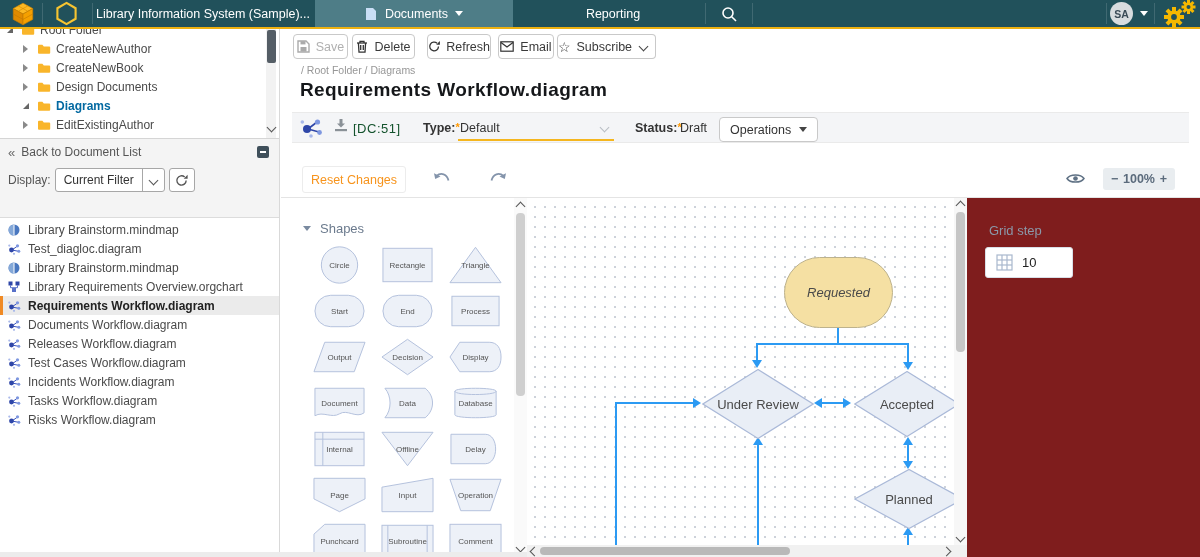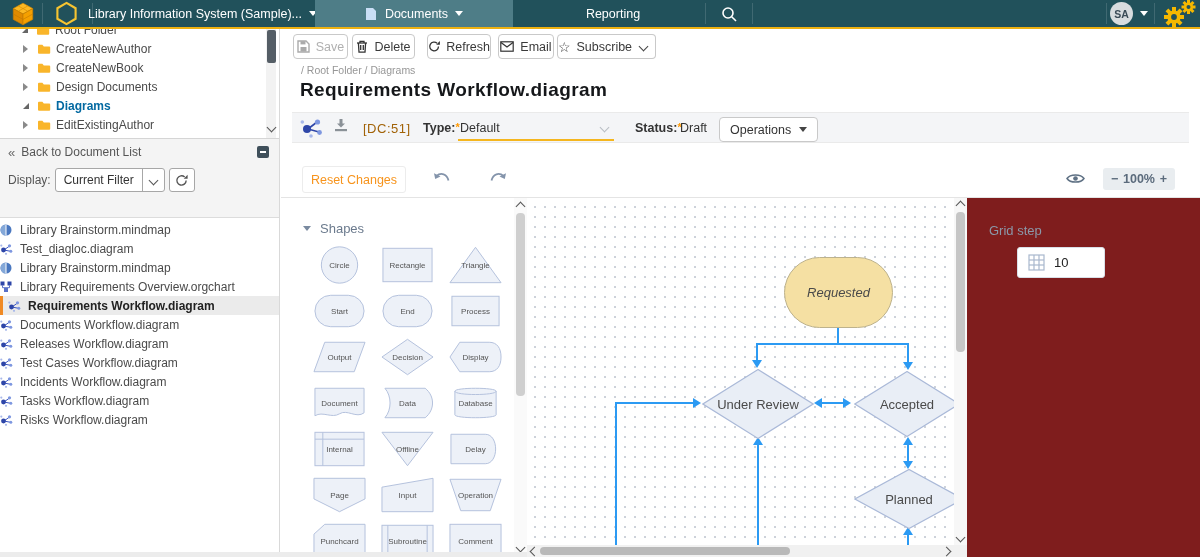--- a/index.html
+++ b/index.html
@@ -4,37 +4,37 @@
 <style>
   * { margin:0; padding:0; box-sizing:border-box; }
   html,body { width:1200px; height:557px; overflow:hidden; font-family:"Liberation Sans",sans-serif; background:#fff; position:relative; }
 
   
   .topbar { position:absolute; left:0; top:0; width:1200px; height:29px; background:var(--topbar,#21515b); border-bottom:2px solid var(--accent-yellow,#eeb111); z-index:50; }
   .topbar .tb-item { position:absolute; top:0; height:27px; display:flex; align-items:center; color:#fff; font-size:12.5px; }
   .tb-divider { position:absolute; top:3px; height:21px; width:1px; background:rgba(255,255,255,.14); }
   .logo-cube { left:6px; width:34px; justify-content:center; }
   .logo-hex { left:46px; width:40px; justify-content:center; }
-  .app-menu { left:88px; cursor:pointer; }
+  .app-menu { left:96px; cursor:pointer; }
   .caret { display:inline-block; width:0; height:0; border-left:4px solid transparent; border-right:4px solid transparent; border-top:5px solid #fff; margin-left:7px; }
   .tab { justify-content:center; cursor:pointer; }
   .tab-documents { left:315px; width:198px; background:var(--topbar-active-tab,#4e7d87); }
   .tab-documents svg { margin-right:8px; }
   .tab-reporting { left:513px; width:200px; }
   .search-btn { left:706px; width:46px; justify-content:center; cursor:pointer; }
   .avatar-wrap { left:1110px; cursor:pointer; }
   .avatar { width:23px; height:23px; border-radius:50%; background:#d8dcdf; color:#3b4b57; font-size:10.5px; font-weight:bold; display:flex; align-items:center; justify-content:center; }
   .gears { left:1158px; width:42px; justify-content:center; cursor:pointer; }
 
   
   .sidebar { position:absolute; left:0; top:29px; width:280px; height:528px; background:#fff; border-right:1px solid #d9d9d9; }
   .tree { position:absolute; left:0; top:0; width:279px; height:109px; overflow:hidden; }
   .tree-row { display:flex; align-items:center; height:19px; font-size:12px; color:#4a4a4a; cursor:pointer; white-space:nowrap; }
   .tree-row:first-child { margin-top:-9px; }
-  .tree-row.lvl0 { padding-left:22px; }
+  .tree-row.lvl0 { padding-left:7px; }
   .tree-row.lvl1 { padding-left:23px; }
   .tree-row.bold .tree-label { font-weight:bold; color:#0369a1; }
   .tw { width:12px; display:inline-flex; justify-content:flex-start; }
   .tw.collapsed::before { content:""; width:0; height:0; border-left:5px solid #8a8a8a; border-top:4px solid transparent; border-bottom:4px solid transparent; }
   .tw.expanded::before { content:""; width:0; height:0; border-bottom:6px solid #666; border-left:6px solid transparent; }
   .fold { display:inline-flex; margin:0 5px 0 2px; }
   .tree-scroll { position:absolute; right:3px; top:0; width:10px; height:109px; background:#f2f2f2; }
   .tree-thumb { position:absolute; left:0.5px; top:1px; width:9px; height:33px; background:#555e66; border-radius:2px; }
   .chev { display:inline-block; width:7px; height:7px; border-right:1.6px solid #555; border-bottom:1.6px solid #555; }
   .chev.down { transform:rotate(45deg); }
@@ -49,42 +49,42 @@
   .minimize-btn { position:absolute; right:10px; top:4px; width:12px; height:12px; background:#3f4f5a; border-radius:2px; display:flex; align-items:center; justify-content:center; cursor:pointer; }
   .minimize-btn::before { content:""; width:6px; height:2px; background:#fff; }
   .display-row { position:absolute; left:0; top:26px; width:279px; height:30px; display:flex; align-items:center; font-size:12px; color:#555; }
   .display-row .lbl { margin:0 4px 0 8px; }
   .filter-select { display:flex; align-items:stretch; height:24px; background:#fff; border:1px solid #a7a7a7; border-radius:3px; overflow:hidden; cursor:pointer; }
   .filter-select .val { display:flex; align-items:center; padding:0 8px; color:#333; }
   .filter-select .dd { width:22px; display:flex; align-items:center; justify-content:center; border-left:1px solid #a7a7a7; }
   .refresh-small { margin-left:4px; width:26px; height:24px; background:#fff; border:1px solid #a7a7a7; border-radius:3px; display:flex; align-items:center; justify-content:center; cursor:pointer; }
 
   .doc-list { position:absolute; left:0; top:191px; width:279px; }
-  .doc-row { display:flex; align-items:center; height:19px; font-size:12px; color:#4a4a4a; cursor:pointer; white-space:nowrap; }
+  .doc-row { display:flex; align-items:center; height:19px; font-size:12px; color:#4a4a4a; cursor:pointer; padding-left:8px; white-space:nowrap; }
   .doc-row .dicon { display:inline-flex; width:14px; margin-right:6px; }
   .doc-row.selected { background:#ebebeb; border-left:3px solid var(--selection-orange,#f08a24); padding-left:5px; font-weight:bold; color:#222; }
   .strip { position:absolute; left:0; bottom:0; width:527px; height:5px; background:#ececec; z-index:5; }
 
   
   .main { position:absolute; left:281px; top:29px; width:919px; height:528px; background:#fff; }
   .toolbar { position:absolute; left:0; top:5px; height:25px; }
   .tbtn { position:absolute; top:0; height:25px; background:#fff; border:1px solid #c9c9c9; border-radius:4px; display:flex; align-items:center; justify-content:center; gap:6px; font-size:12.5px; color:#3a3a3a; cursor:pointer; }
   .tbtn.disabled { color:#b0b0b0; cursor:default; }
   .star-glyph { font-size:14px; line-height:1; }
   .split-caret { border-radius:0 4px 4px 0; border-left:none; }
   .tbtn.with-split { border-radius:4px 0 0 4px; }
 
   .breadcrumb { position:absolute; left:20px; top:35px; font-size:10.5px; color:#979797; }
   .page-title { position:absolute; left:19px; top:50px; font-size:19px; font-weight:bold; color:#15171a; letter-spacing:.4px; }
 
   .meta-band { position:absolute; left:11px; top:83px; width:897px; height:31px; background:#f4f5f7; border-top:1px solid #eaeaea; border-bottom:1px solid #eaeaea; }
   .meta-band > * { position:absolute; }
   .meta-label { font-size:12.5px; font-weight:bold; color:#333; top:8px; }
   .req { color:#f90; font-size:11px; vertical-align:top; }
-  .meta-dc { left:71px; top:8px; font-size:13px; color:#a16207; letter-spacing:.5px; }
+  .meta-dc { left:61px; top:8px; font-size:13px; color:#14532d; letter-spacing:.5px; }
   .type-select { left:166px; top:4px; width:156px; height:24px; border-bottom:2px solid #f5b61e; cursor:pointer; }
   .type-select .val { position:absolute; left:2px; top:4px; font-size:12.5px; color:#333; }
   .type-select .chev { position:absolute; right:6px; top:7px; border-color:#b9bec4; }
   .status-val { left:388px; top:8px; font-size:12.5px; color:#333; }
   .operations-btn { left:427px; top:4px; height:25px; padding:0 10px; background:#fff; border:1px solid #c9c9c9; border-radius:4px; display:flex; align-items:center; font-size:12.5px; color:#333; cursor:pointer; }
   .operations-btn .caret { border-top-color:#444; margin-left:8px; }
 
   .actions-row { position:absolute; left:0; top:126px; width:919px; height:42px; }
   .reset-btn { position:absolute; left:21px; top:11px; width:104px; height:27px; background:#fff; border:1px solid #ececec; border-radius:3px; color:var(--accent-orange,#f7941d); font-size:12.5px; display:flex; align-items:center; justify-content:center; cursor:pointer; }
   .undo-btn { position:absolute; left:152px; top:15px; cursor:pointer; }
@@ -126,21 +126,21 @@
   .canvas-vscroll .thumb { position:absolute; left:2px; top:14px; width:9px; height:140px; background:#c6c6c6; border-radius:4px; }
   .canvas-hscroll { position:absolute; left:246px; top:347px; width:427px; height:12px; background:#f1f1f1; }
   .canvas-hscroll .thumb { position:absolute; left:13px; top:2px; width:250px; height:8px; background:#b9b9b9; border-radius:4px; }
   .canvas-hscroll .chev, .canvas-vscroll .chev { position:absolute; }
   .hs-left { left:4px; top:3px; } .hs-right { right:4px; top:3px; }
   .vs-up { left:3px; top:4px; } .vs-dn { left:3px; bottom:4px; }
   .scroll-corner { position:absolute; left:673px; top:347px; width:13px; height:12px; background:#f1f1f1; }
 
   .right-panel { position:absolute; left:686px; top:0; width:233px; height:359px; background:#7f1d1d; }
   .gs-label { position:absolute; left:22px; top:25px; font-size:13px; color:#8b98a9; }
-  .gs-input { position:absolute; left:18px; top:49px; width:88px; height:31px; background:#fff; border:1px solid #d9dfe7; border-radius:3px; display:flex; align-items:center; cursor:text;margin-left:32px; }
+  .gs-input { position:absolute; left:18px; top:49px; width:88px; height:31px; background:#fff; border:1px solid #d9dfe7; border-radius:3px; display:flex; align-items:center; cursor:text; }
   .gs-input .val { font-size:13px; color:#222; margin-left:9px; }
   .gs-input svg { margin-left:10px; }
 </style>
 </head>
 <body>
 
 <div class="topbar">
   <div class="tb-item logo-cube">
     <svg width="26" height="26" viewBox="0 0 24 24">
       <polygon points="12,2 21,7 12,12 3,7" fill="#fcb823" stroke="#d98c00" stroke-width="0.6"></polygon>

